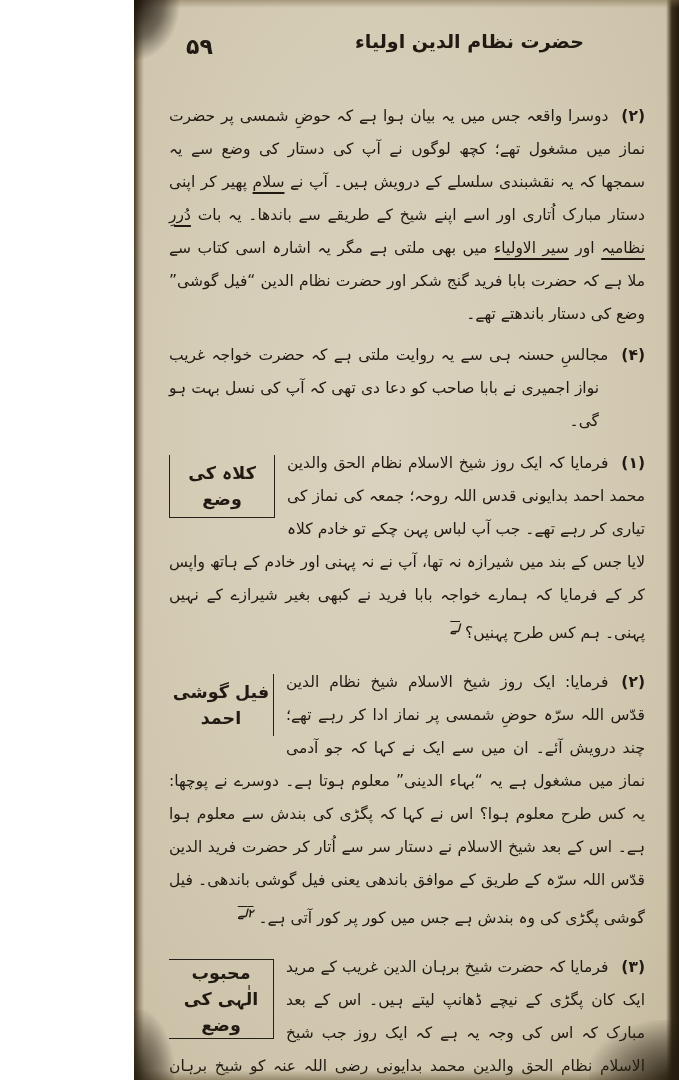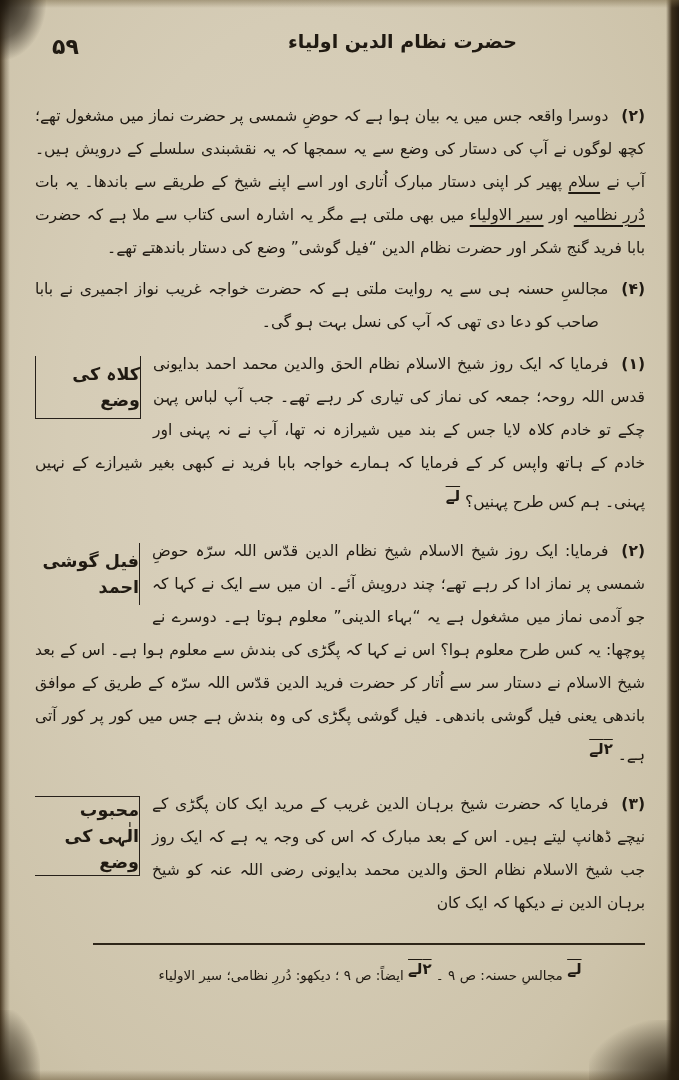--- a/index.html
+++ b/index.html
@@ -1,18 +1,18 @@
 <!DOCTYPE html>
 <html lang="ur" dir="rtl"><head>
 <meta charset="utf-8">
 <style>
   html,body{margin:0;padding:0;background:#ffffff;}
   .scan{
     position:relative;
-    width:679px;height:1080px;
+    width:545px;height:1080px;
     overflow:hidden;
     background:
       radial-gradient(ellipse at 45% 40%, #dbd2bf 0%, #d5ccb6 45%, #cdc3aa 80%, #c4b99c 100%);
     font-family:"DejaVu Sans", sans-serif;
     color:#201a12;
   }
   
   .edge{position:absolute;pointer-events:none;}
   .edge-right{right:0;top:0;width:13px;height:1080px;
     background:linear-gradient(to left,#231a0f 0%,#3a2d1a 55%,rgba(58,45,26,0) 100%);}
@@ -42,28 +42,28 @@
   .content{
     position:relative;
     padding:14px 34px 0 35px;
     font-size:15.5px;line-height:33px;
     text-align:justify;
   }
   p.para{margin:8px 0 7px 0;}
   p.hang{padding-right:46px;text-indent:-46px;}
   .marker{font-weight:bold;margin-inline-end:13px;white-space:nowrap;}
   .u{text-decoration:underline;text-underline-offset:5px;text-decoration-thickness:1.5px;}
-  .mark{font-size:15px;vertical-align:super;text-decoration:overline;font-weight:bold;}
+  .mark{font-size:11px;vertical-align:super;text-decoration:overline;font-weight:bold;font-style:italic;}
   .section{margin-top:9px;}
   .label-box{
     float:left;
     width:104px;min-height:62px;
     margin:8px 12px 6px 0;
     display:flex;align-items:center;justify-content:center;
-    text-align:right;
+    text-align:center;
     font-size:17.5px;font-weight:bold;line-height:26px;
     text-indent:0;
   }
   .lb1{border-right:1.5px solid #26201a;border-bottom:1.5px solid #26201a;border-left:1.5px solid #26201a;}
   .lb2{border-right:1.5px solid #26201a;}
   .lb3{border:1.5px solid #26201a;border-left:none;}
   .footrule{
     height:0;border-top:2px solid #2e2619;
     width:552px;           
     margin:16px 0 12px auto; 

